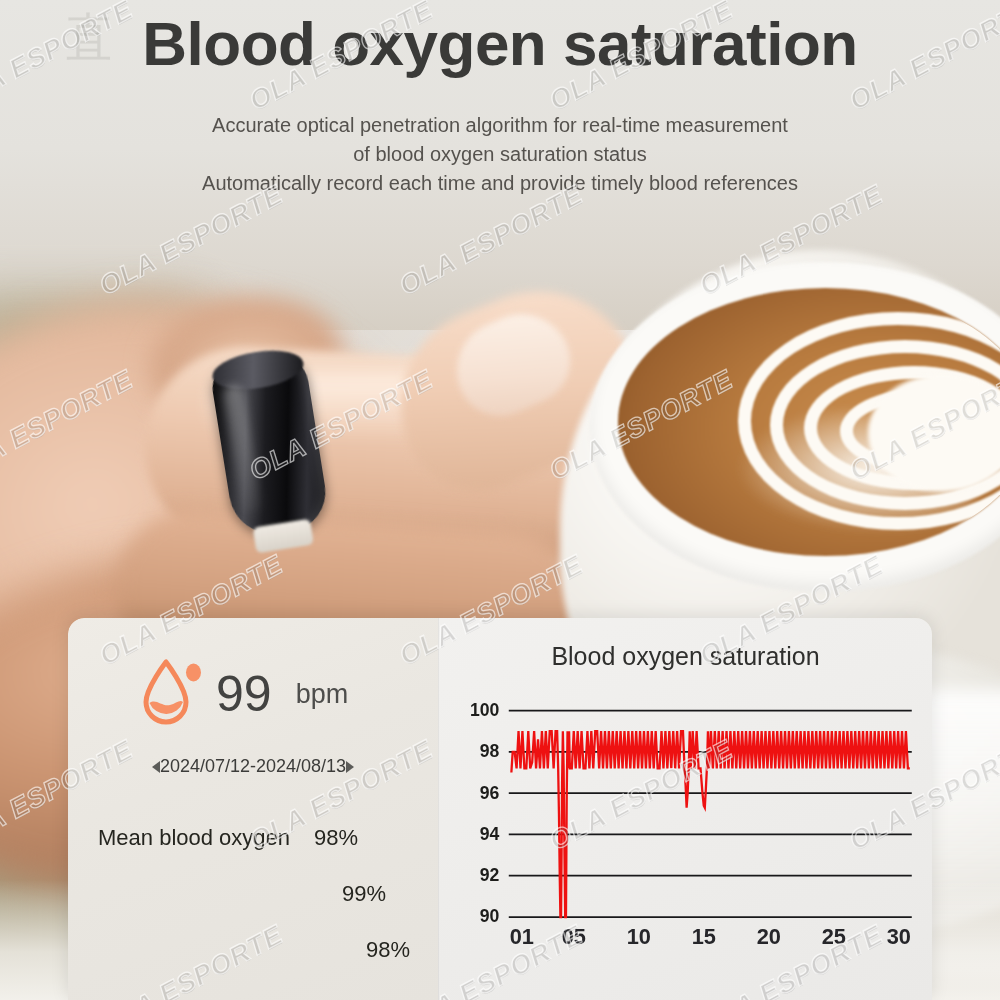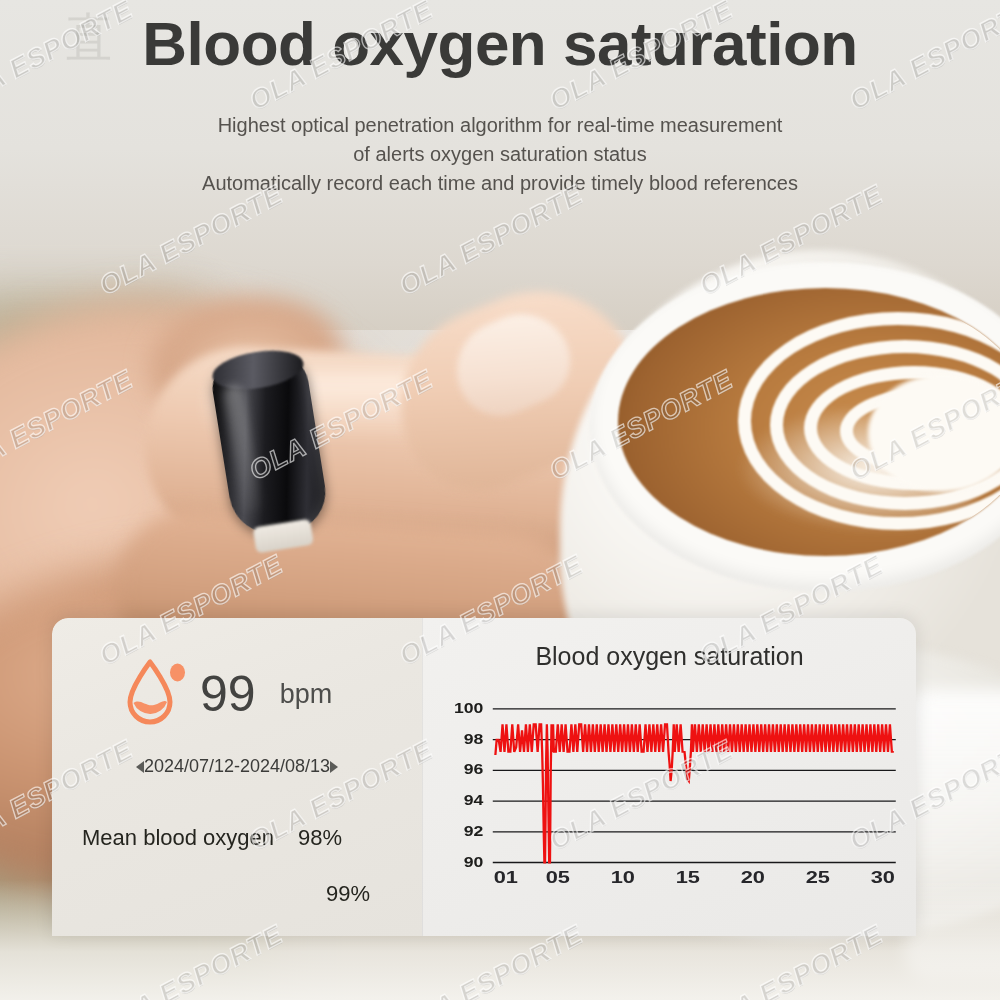--- a/index.html
+++ b/index.html
@@ -191,21 +191,21 @@
   
   .cjk-ghost{
     position:absolute; left:66px; top:8px;
     font-size:46px; color:rgba(120,120,115,.16);
     font-family:"DejaVu Sans", sans-serif;
     transform:scaleY(1.15);
   }
 
   
   .cards{
-    position:absolute; left:52px; top:618px; width:864px; height:318px;
+    position:absolute; left:68px; top:618px; width:864px; height:382px;
     display:flex;
     border-radius:16px 16px 0 0;
     overflow:hidden;
     box-shadow:0 -2px 18px rgba(0,0,0,.10);
   }
   .card-left{
     width:370px; flex:0 0 370px;
     background:linear-gradient(160deg,#efece6 0%,#eae7e1 40%,#e6e3dd 100%);
     position:relative;
     border-radius:16px 0 0 0;
@@ -311,22 +311,22 @@
   <div class="saucer"></div>
   <div class="cup-handle-glass"></div>
   <div class="bottom-white"></div>
 </div>
 
 <div class="cjk-ghost">直</div>
 
 <div class="head-wrap">
   <div class="h-title">Blood oxygen saturation</div>
   <div class="h-desc">
-    <div>Highest optical penetration algorithm for real-time measurement</div>
-    <div>of alerts oxygen saturation status</div>
+    <div>Accurate optical penetration algorithm for real-time measurement</div>
+    <div>of blood oxygen saturation status</div>
     <div>Automatically record each time and provide timely blood references</div>
   </div>
 </div>
 
 <div class="cards">
 
   <div class="card-left">
 
     <div class="spo2-row">
       <div class="droplet">

